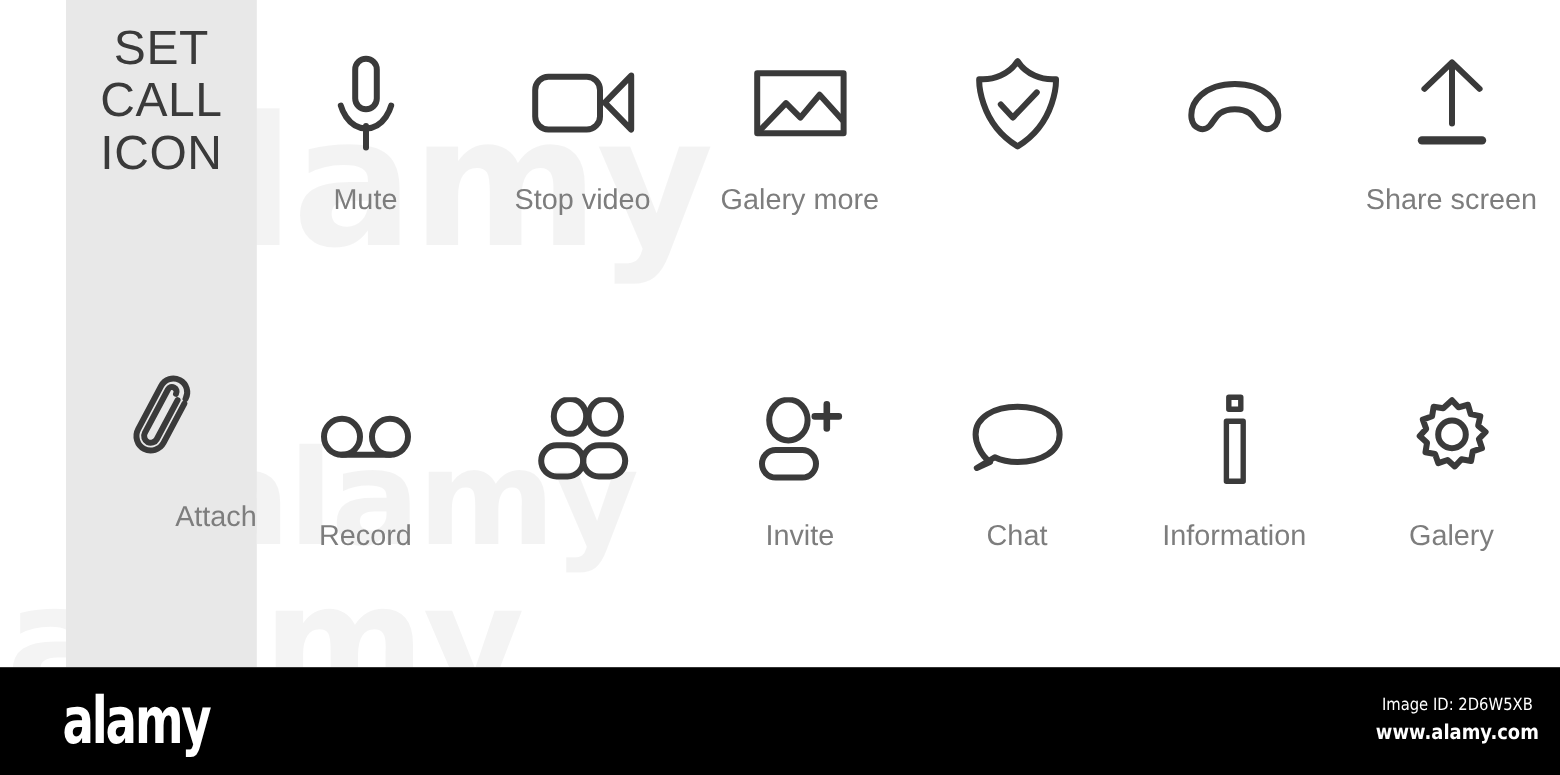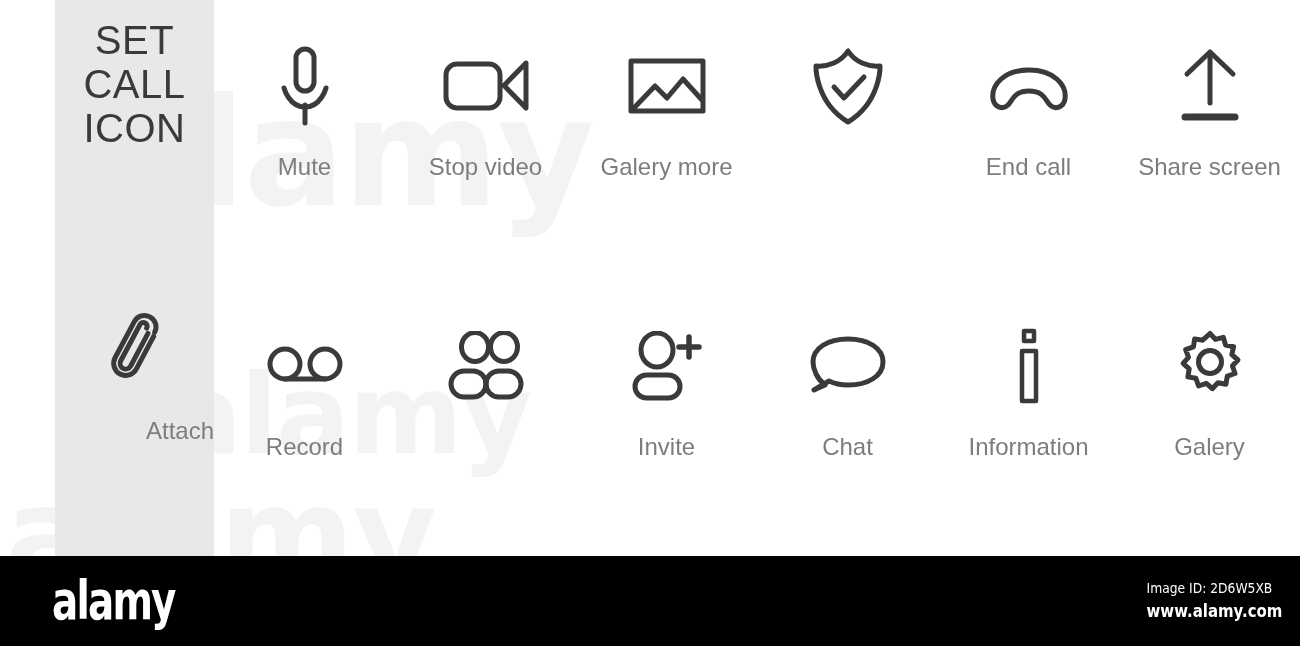--- a/index.html
+++ b/index.html
@@ -140,21 +140,21 @@
     font-size: 54px;
     line-height: 58px;
     letter-spacing: -2.5px;
     transform: scaleX(0.72);
     transform-origin: left top;
   }
   .foot-right {
     position: absolute;
     right: 18px;
     top: 22px;
-    text-align: left;
+    text-align: center;
     color: #ffffff;
     font-family: "DejaVu Sans", sans-serif;
   }
   .foot-id {
     font-size: 14px;
     line-height: 20px;
     transform: scaleX(0.88);
     transform-origin: right top;
   }
   .foot-url {
@@ -239,21 +239,20 @@
           </svg>
         </div>
       </div>
 
       <div class="cell">
         <div class="glyph">
           <svg width="84" height="54" viewBox="0 0 84 54" aria-hidden="true">
             <path d="M6 40 C4 26 17 11 42 11 C67 11 80 26 78 40 C76.5 48.5 68 51 63 46 C58.5 41.5 57 32 42 32 C27 32 25.5 41.5 21 46 C16 51 7.5 48.5 6 40 Z"></path>
           </svg>
         </div>
-        <div class="label">End call</div>
       </div>
 
       <div class="cell">
         <div class="glyph">
           <svg width="62" height="78" viewBox="0 0 62 78" aria-hidden="true">
             <path d="M31 6 L31 56"></path>
             <path d="M8 27 L31 5 L54 27"></path>
             <path d="M6 70 L56 70" stroke-width="7"></path>
           </svg>
         </div>

